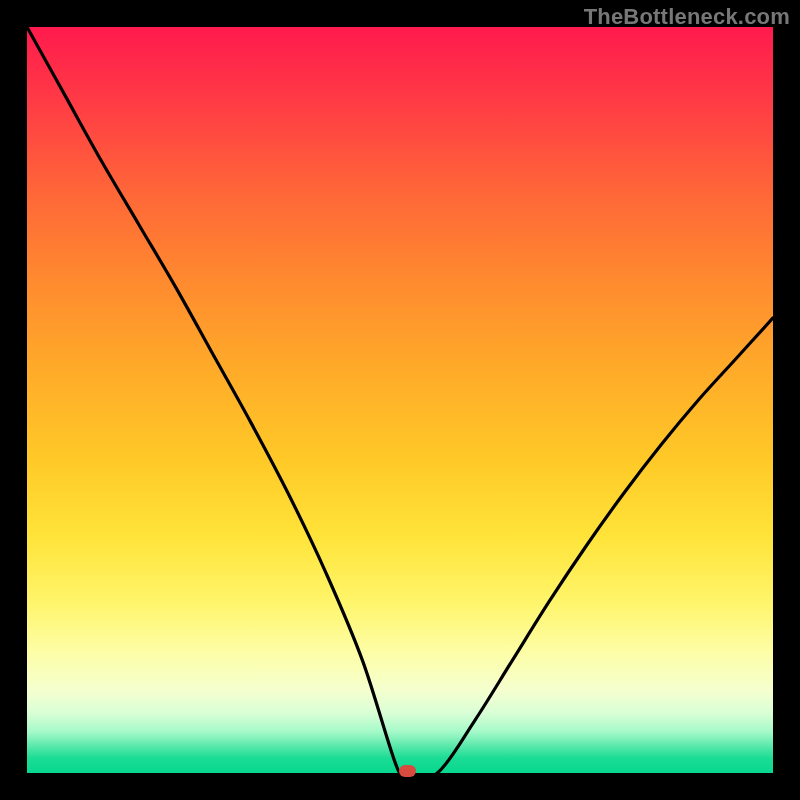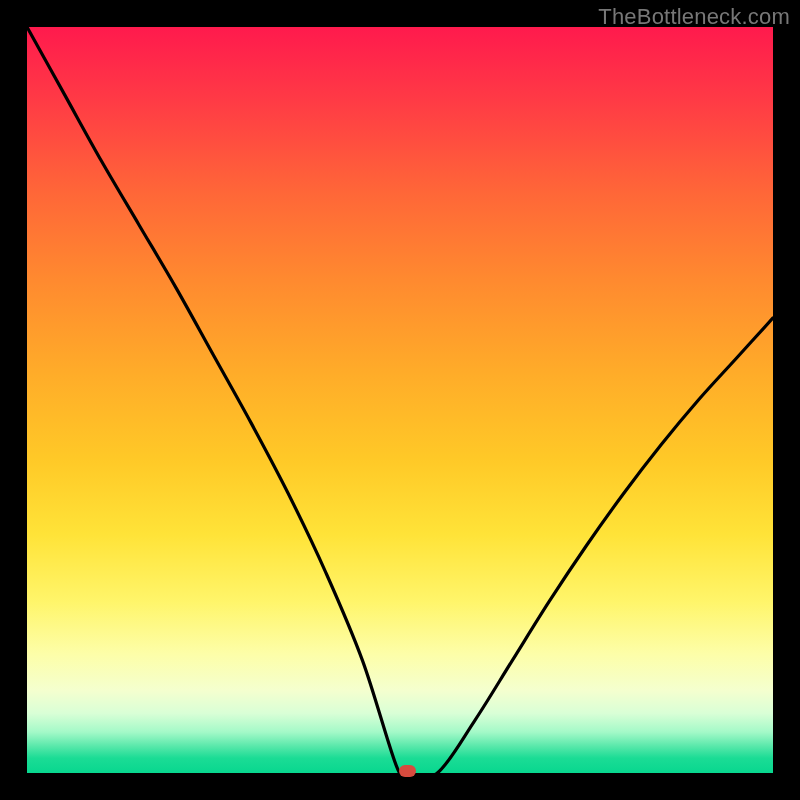--- a/index.html
+++ b/index.html
@@ -18,21 +18,21 @@
     width: 800px;
     height: 800px;
     background: #000;
   }
   .attribution {
     position: absolute;
     top: 4px;
     right: 10px;
     color: #777;
     font-size: 22px;
-    font-weight: 400;
+    font-weight: 700;
     letter-spacing: 0.2px;
     user-select: none;
   }
   .plot {
     position: absolute;
     left: 27px;
     top: 27px;
     width: 746px;
     height: 746px;
     background: linear-gradient(

